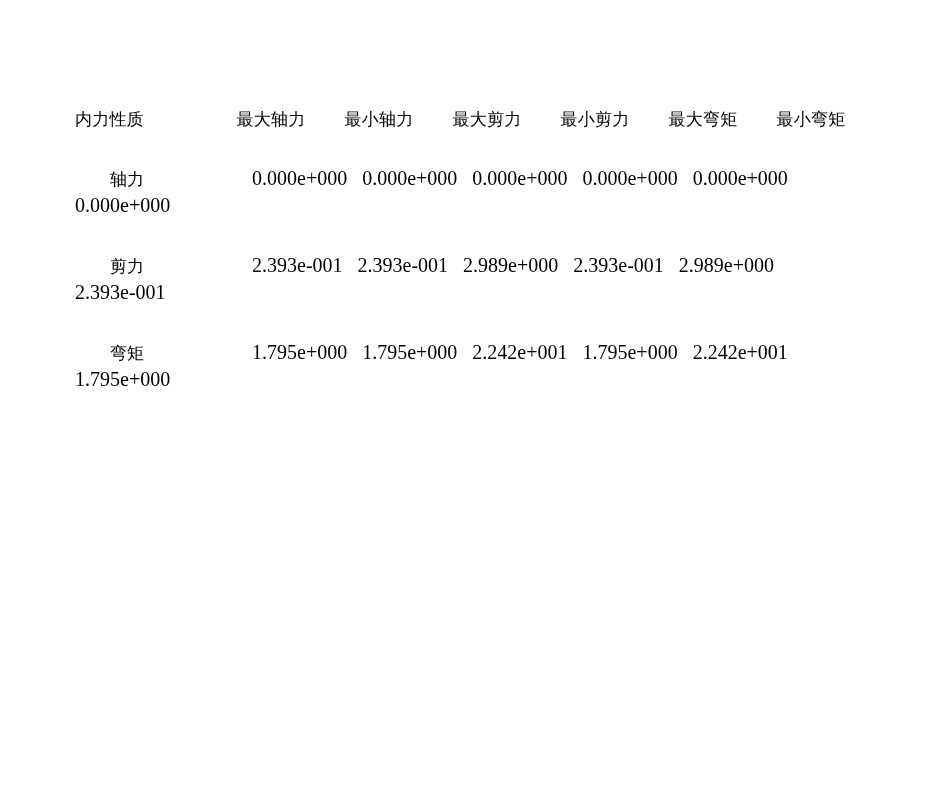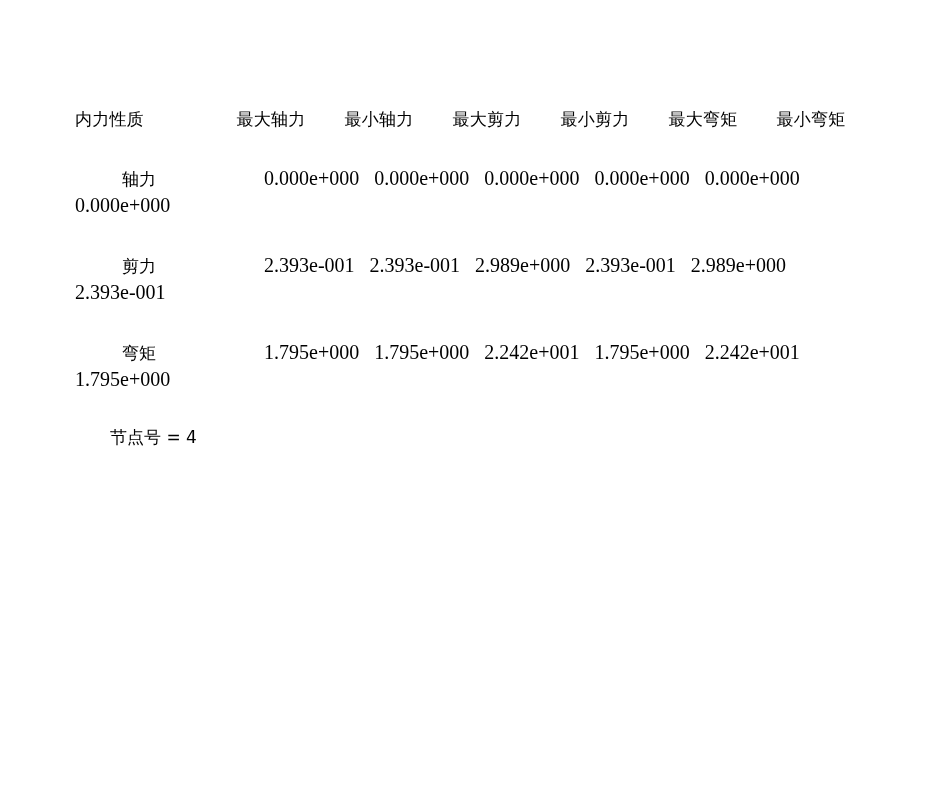--- a/index.html
+++ b/index.html
@@ -70,21 +70,20 @@
   }
   .th-col {
     width: 108px;
     text-align: center;
   }
 
   
   .row-label {
     display: inline-block;
     width: 142px;
-    margin-left: 12px;
   }
   .num {
     font-family: Liberation Serif, serif;
     font-size: 20px;
     white-space: nowrap;
   }
   .gap {
     display: inline-block;
     width: 15px;
   }
@@ -114,18 +113,15 @@
 
     <div class="block text-line">
       <span class="indent"></span><span class="row-label cjk">剪力</span><span class="num">2.393e-001</span><span class="gap"></span><span class="num">2.393e-001</span><span class="gap"></span><span class="num">2.989e+000</span><span class="gap"></span><span class="num">2.393e-001</span><span class="gap"></span><span class="num">2.989e+000</span><span class="gap"></span><span class="num">2.393e-001</span>
     </div>
 
     <div class="block text-line">
       <span class="indent"></span><span class="row-label cjk">弯矩</span><span class="num">1.795e+000</span><span class="gap"></span><span class="num">1.795e+000</span><span class="gap"></span><span class="num">2.242e+001</span><span class="gap"></span><span class="num">1.795e+000</span><span class="gap"></span><span class="num">2.242e+001</span><span class="gap"></span><span class="num">1.795e+000</span>
     </div>
 
 
-    <div class="block note">
-      <span class="indent"></span><span class="cjk">节点号  =  4</span>
-    </div>
 
   </div>
 </div>
 
 </body></html>

